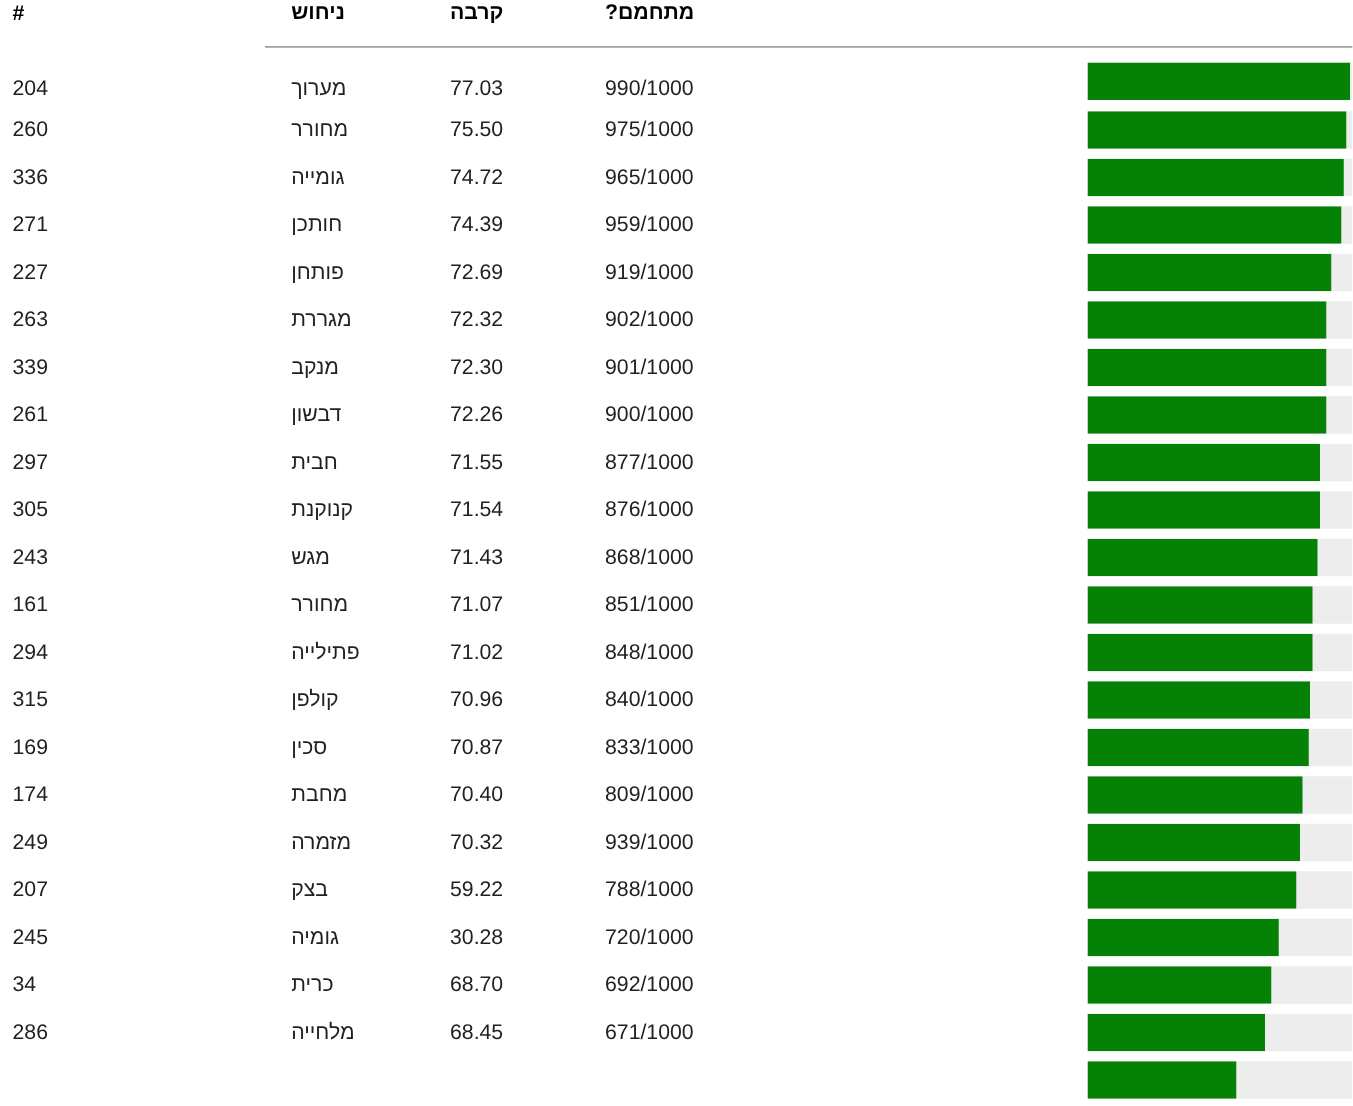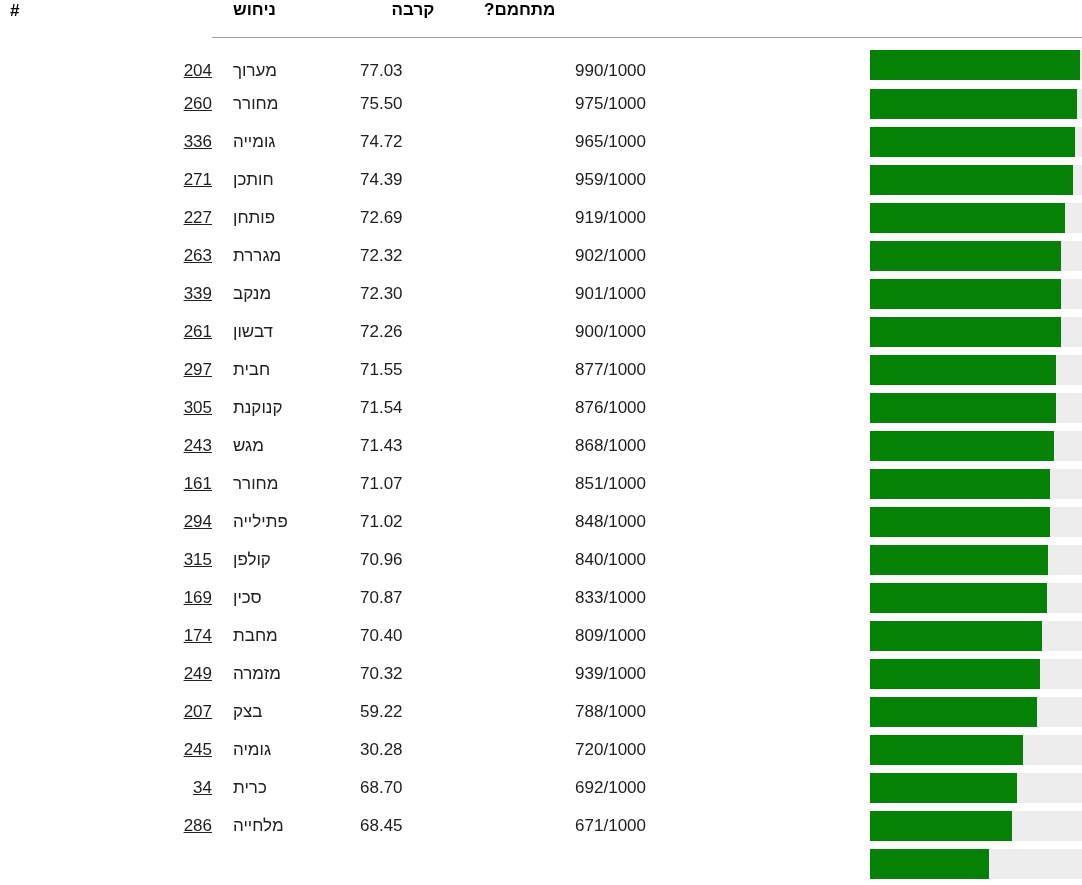--- a/index.html
+++ b/index.html
@@ -49,36 +49,36 @@
     vertical-align: bottom;
     border-bottom: 1px solid #9e9e9e;
     white-space: nowrap;
   }
   
   thead th.gutter-right {
     border-bottom: none;
   }
   thead th.th-rank  { text-align: left;  padding-left: 10px; }
   thead th.th-guess { text-align: left;  padding-left: 21px; }
-  thead th.th-score { text-align: center;  padding-left: 24px; }
+  thead th.th-score { text-align: left;  padding-left: 24px; }
   thead th.th-frac  { text-align: left;  padding-left: 18px; }
   thead th.th-bar   { text-align: left; }
 
   tbody td {
     font-size: 17px;
     color: #202124;
     height: 38px;
     padding: 0;
     vertical-align: middle;
     white-space: nowrap;
   }
-  tbody td.td-rank  { text-align: right;  padding-left: 10px; text-decoration: underline; }
+  tbody td.td-rank  { text-align: left;  padding-left: 10px; }
   tbody td.td-guess { text-align: left;  padding-left: 21px; }
   tbody td.td-score { text-align: left;  padding-left: 24px; }
-  tbody td.td-frac  { text-align: right;  padding-left: 18px; }
+  tbody td.td-frac  { text-align: left;  padding-left: 18px; }
   tbody td.td-bar   { padding: 0; }
 
   
   tbody tr:first-child td { height: 42px; vertical-align: bottom; padding-bottom: 4px; }
   tbody tr:first-child td.td-bar { vertical-align: bottom; padding-bottom: 5px; }
 
   
   .bar-track {
     position: relative;
     direction: ltr;

